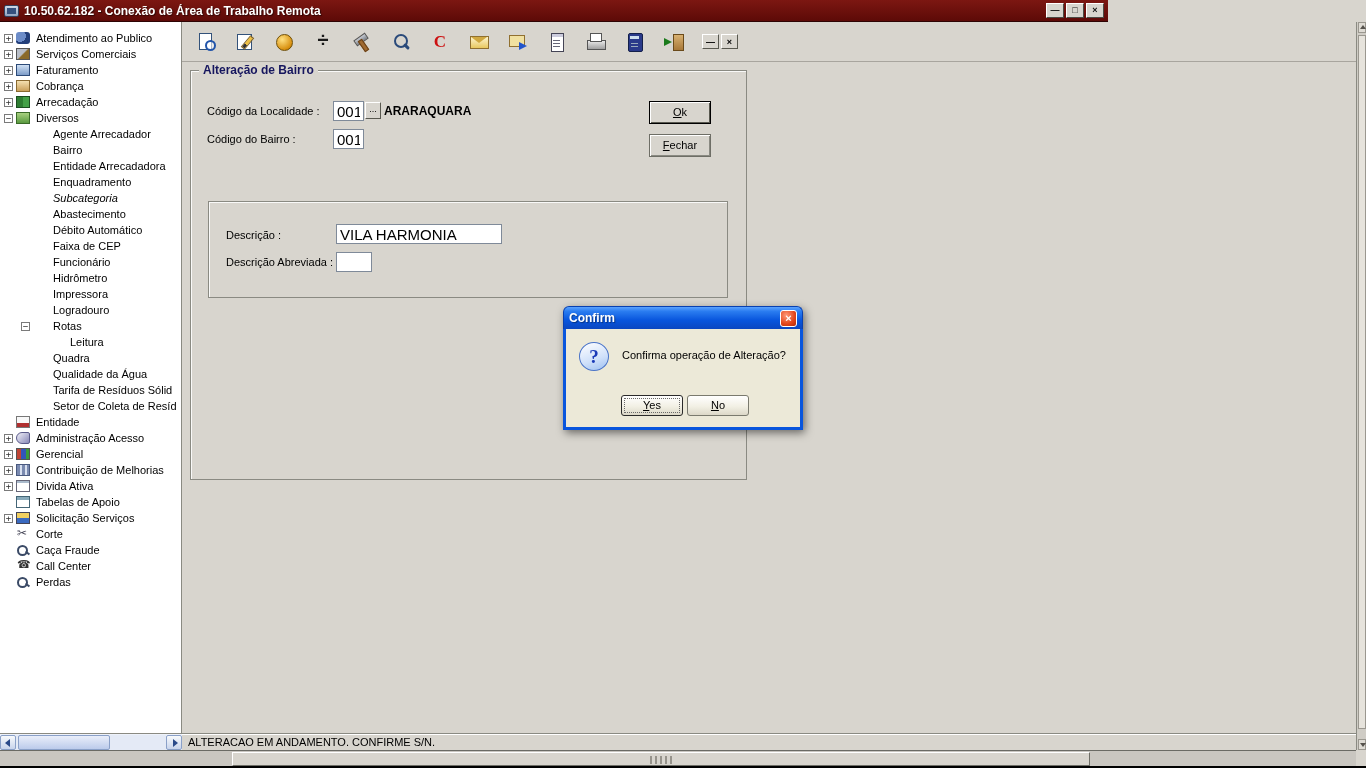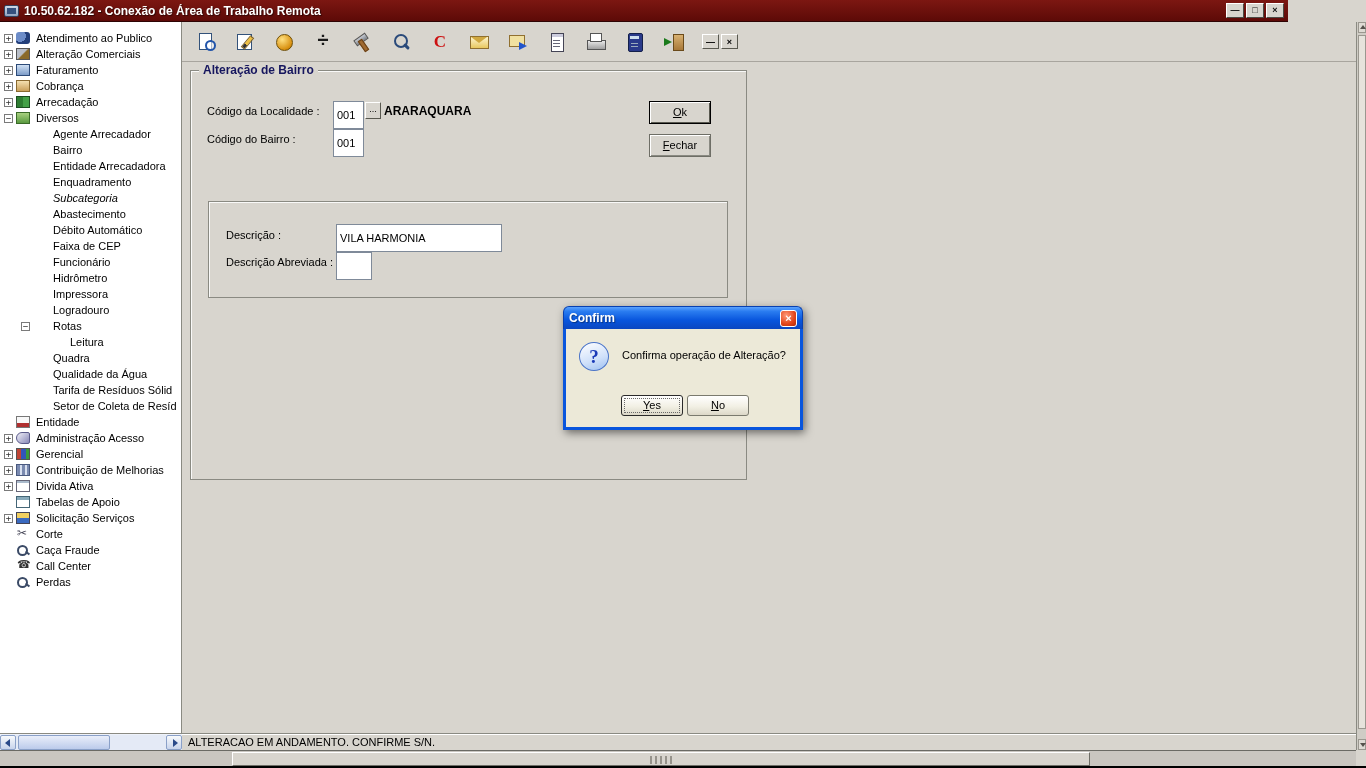--- a/index.html
+++ b/index.html
@@ -1,21 +1,21 @@
 <!DOCTYPE html>
 <html><head>
 <meta charset="utf-8">
 <style>
 *{margin:0;padding:0;box-sizing:border-box}
 html,body{width:1366px;height:768px;overflow:hidden;background:#000}
 body{font-family:"Liberation Sans",sans-serif;font-size:11px;color:#000}
 #screen{position:relative;width:1366px;height:768px;background:#d8d5ce;overflow:hidden}
 
 
-.titlebar{position:absolute;left:0;top:0;width:1288px;height:22px;background:linear-gradient(180deg,#7c1712,#5d0a07);display:flex;align-items:center;padding:0 4px;border-bottom:1px solid #2e0404;z-index:60}
+.titlebar{position:absolute;left:0;top:0;width:1108px;height:22px;background:linear-gradient(180deg,#7c1712,#5d0a07);display:flex;align-items:center;padding:0 4px;border-bottom:1px solid #2e0404;z-index:60}
 .rdp-icon{width:15px;height:12px;background:linear-gradient(#cfd8e8,#8fa3c0);border:1px solid #33415e;border-radius:2px;margin-right:5px;position:relative;flex:none}
 .rdp-icon::after{content:"";position:absolute;left:2px;top:2px;right:2px;bottom:2px;background:#35507e}
 .title-text{color:#fff;font-weight:bold;font-size:12px;text-shadow:1px 1px 1px rgba(0,0,0,.55);flex:1;white-space:nowrap;overflow:hidden}
 .tb-ctls{display:flex;gap:2px}
 .ctl-btn{width:18px;height:15px;background:#d8d5ce;border:1px solid;border-color:#fff #4a4a44 #4a4a44 #fff;display:flex;align-items:center;justify-content:center;font-size:9px;font-weight:bold;color:#111;line-height:1;cursor:default}
 
 
 .tree{position:absolute;left:0;top:22px;width:182px;height:711px;background:#fff;border-right:1px solid #8a8a82;overflow:hidden;padding-top:8px;z-index:5}
 .tree-row{height:16px;display:flex;align-items:center;white-space:nowrap;cursor:default}
 .exp-slot{width:12px;flex:none;display:flex;align-items:center;justify-content:flex-start}
@@ -72,21 +72,21 @@
 .tbi-exit::after{left:1px;top:7px;width:0;height:0;border-top:4px solid transparent;border-bottom:4px solid transparent;border-left:8px solid #1a7a1a}
 .mdi-ctls{display:flex;gap:2px;margin-left:16px}
 .mdi-btn{width:17px;height:15px;background:#d8d5ce;border:1px solid;border-color:#fff #58584f #58584f #fff;font-size:9px;font-weight:bold;display:flex;align-items:center;justify-content:center;cursor:default}
 
 
 .gb{position:absolute;border:1px solid #8a8a82;box-shadow:inset 1px 1px 0 rgba(255,255,255,.85)}
 .gb-legend{position:absolute;top:-8px;left:8px;background:#d8d5ce;padding:0 4px;font-weight:bold;color:#16165e;font-size:12px}
 .form-gb{left:190px;top:70px;width:557px;height:410px}
 .inner-gb{left:17px;top:130px;width:520px;height:97px}
 .flabel{position:absolute;white-space:nowrap}
-.edit{position:absolute;height:28px;border:1px solid #7f8a99;background:#fff;font-family:"Liberation Sans",sans-serif;font-size:11px;padding:1px 3px;color:#000}
+.edit{position:absolute;height:20px;border:1px solid #7f8a99;background:#fff;font-family:"Liberation Sans",sans-serif;font-size:15px;padding:1px 3px;color:#000}
 .lookup-btn{position:absolute;width:16px;height:17px;background:#d8d5ce;border:1px solid;border-color:#fff #58584f #58584f #fff;font-size:9px;line-height:13px;text-align:center;cursor:default}
 .loc-name{position:absolute;font-weight:bold;font-size:12px}
 .btn3d{position:absolute;width:62px;height:23px;background:#d8d5ce;text-align:center;cursor:default;font-size:11px}
 .btn-default{border:1px solid #000;box-shadow:inset 1px 1px 0 #fff,inset -1px -1px 0 #58584f}
 .btn-plain{border:1px solid #6e6e66;box-shadow:inset 1px 1px 0 #fff,inset -1px -1px 0 #8a8a82}
 .btn-lbl{display:block;line-height:20px}
 .btn-lbl::first-letter{text-decoration:underline}
 
 
 .dialog{position:absolute;left:563px;top:306px;width:240px;border-radius:6px 6px 2px 2px;box-shadow:2px 3px 8px rgba(0,0,0,.5);z-index:40}
@@ -155,21 +155,21 @@
         </span>
         <span class="tree-label">Atendimento ao Publico</span>
       </div>
       <div class="tree-row" style="padding-left: 4px;">
         <span class="exp-slot">
           <span class="exp">+</span>
         </span>
         <span class="ico-slot">
           <span class="ti ti-tools"></span>
         </span>
-        <span class="tree-label">Alteração Comerciais</span>
+        <span class="tree-label">Serviços Comerciais</span>
       </div>
       <div class="tree-row" style="padding-left: 4px;">
         <span class="exp-slot">
           <span class="exp">+</span>
         </span>
         <span class="ico-slot">
           <span class="ti ti-computer"></span>
         </span>
         <span class="tree-label">Faturamento</span>
       </div>

